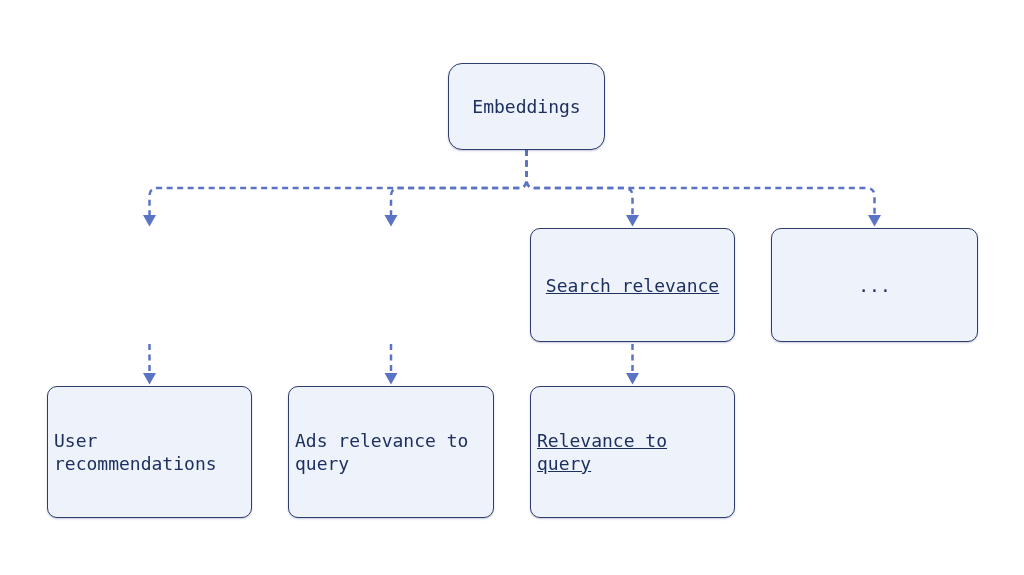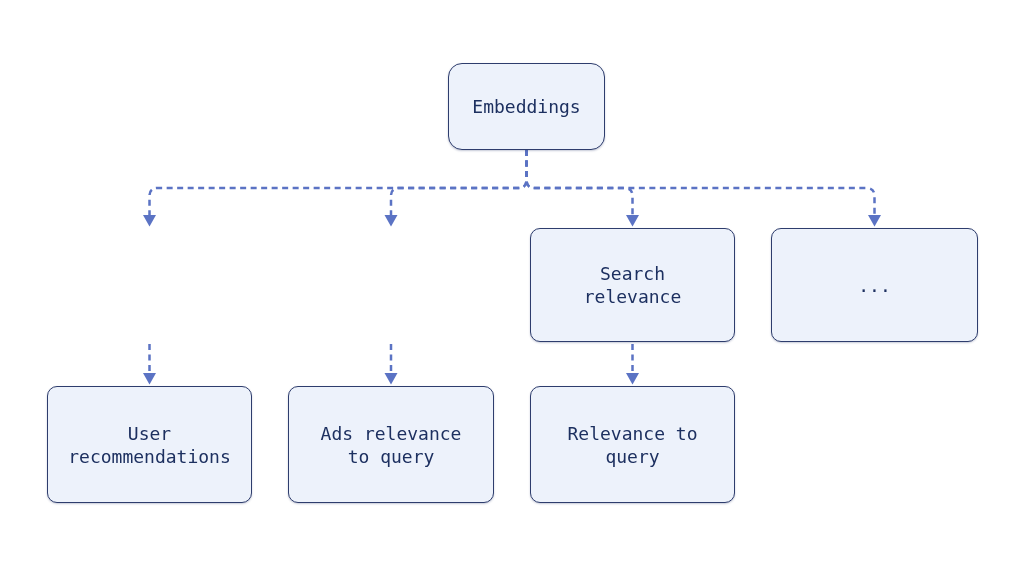--- a/index.html
+++ b/index.html
@@ -35,38 +35,37 @@
   .arrow { fill: var(--connector); stroke: none; }
   .node {
     position: absolute;
     box-sizing: border-box;
     background: var(--box-fill);
     border: 1.6px solid var(--box-border);
     border-radius: 10px;
     display: flex;
     align-items: center;
     justify-content: center;
-    text-align: center;
     color: var(--text);
     font-size: 18px;
     line-height: 23px;
     font-weight: 500;
-    padding: 0 18px;
+    padding: 0 6px;
     box-shadow: 0 1px 2px rgba(45, 60, 110, 0.28);
   }
   .node-root {
     left: 448px; top: 63px;
     width: 157px; height: 87px;
     border-radius: 14px;
   }
   .row2 { top: 228px; height: 114px; }
-  .row3 { top: 386px; height: 117px; }
+  .row3 { top: 386px; height: 132px; }
   .col1 { left: 47px;  width: 205px; }
   .col2 { left: 288px; width: 206px; }
-  .col3 { left: 530px; width: 205px; }
+  .col3 { left: 530px; width: 205px; text-decoration: underline; }
   .col4 { left: 771px; width: 207px; }
 </style>
 </head>
 <body>
 
 <div class="canvas">
 
   <svg class="connector-layer" width="1024" height="575" viewBox="0 0 1024 575" xmlns="http://www.w3.org/2000/svg">
 
     <path class="edge" d="M526.5 150 L526.5 180 Q526.5 188 518.5 188 L157.5 188 Q149.5 188 149.5 196 L149.5 216"></path>

